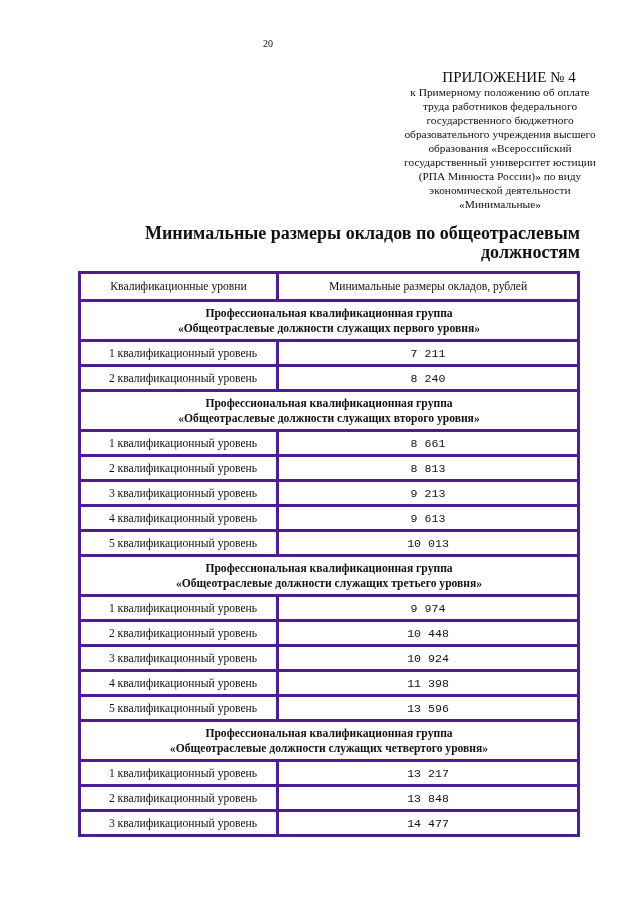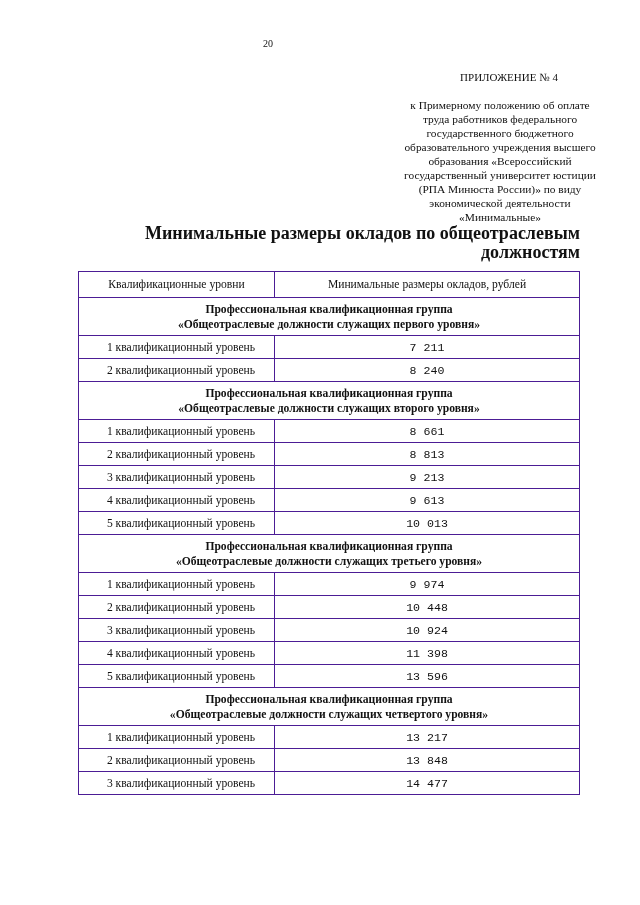--- a/index.html
+++ b/index.html
@@ -1,26 +1,26 @@
 <!DOCTYPE html>
 <html><head>
 <meta charset="utf-8">
 <style>
   html, body { margin: 0; padding: 0; background: #ffffff; }
   body { width: 640px; height: 905px; position: relative; overflow: hidden;
          font-family: "Liberation Serif", serif; color: #111; }
   .page-num { position: absolute; top: 38px; left: 0; width: 536px; text-align: center; font-size: 10px; }
   .appendix { position: absolute; top: 70px; left: 385px; width: 230px; text-align: center;
               font-size: 11.4px; line-height: 14px; }
-  .appendix .ttl { font-size: 11px; margin-left: 18px; margin-bottom: 14px; }
+  .appendix .ttl { font-size: 15px; margin-left: 18px; margin-bottom: 1px; }
   .title { position: absolute; top: 224px; left: 80px; width: 500px; text-align: right;
            font-weight: bold; font-size: 18px; line-height: 19px; }
   table { position: absolute; top: 271px; left: 78px; width: 502px; border-collapse: collapse;
           font-size: 11.6px; }
-  td { border: 1px solid #4c1d95; padding: 0 4px; height: 22px; }
+  td { border: 3px solid #4c1d95; padding: 0 4px; height: 22px; }
   td.lvl { width: 178px; text-align: center; padding-left: 13px; white-space: nowrap; }
   td.val { text-align: center; font-family: Liberation Mono, monospace; }
   tr.hdr td { height: 25px; text-align: center; }
   tr.grp td { text-align: center; font-weight: bold; height: 37px; line-height: 15px; }
 </style>
 </head>
 <body>
 
 <div class="page-num">20</div>
 

